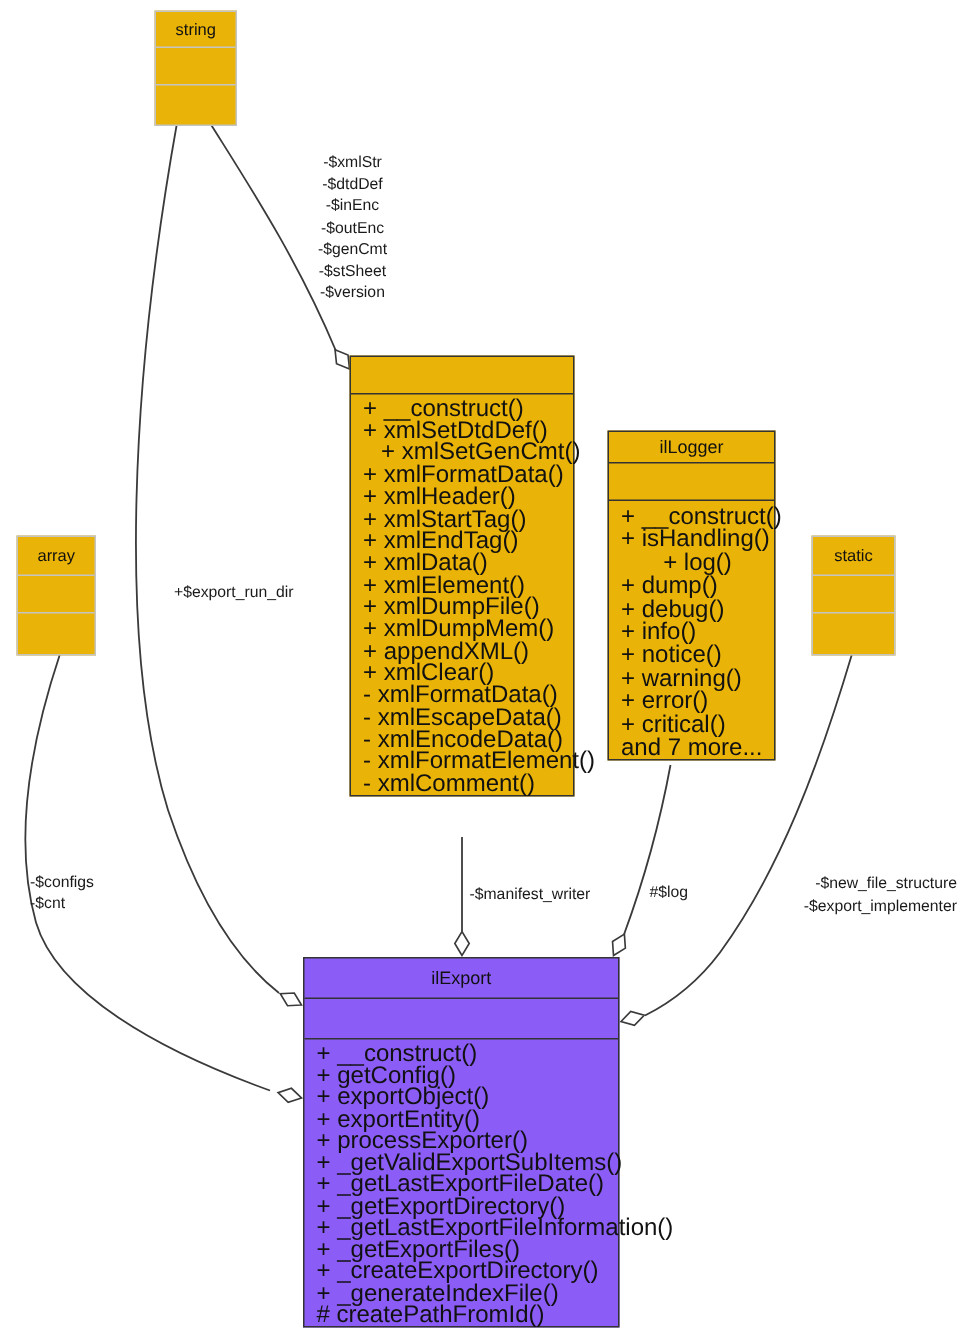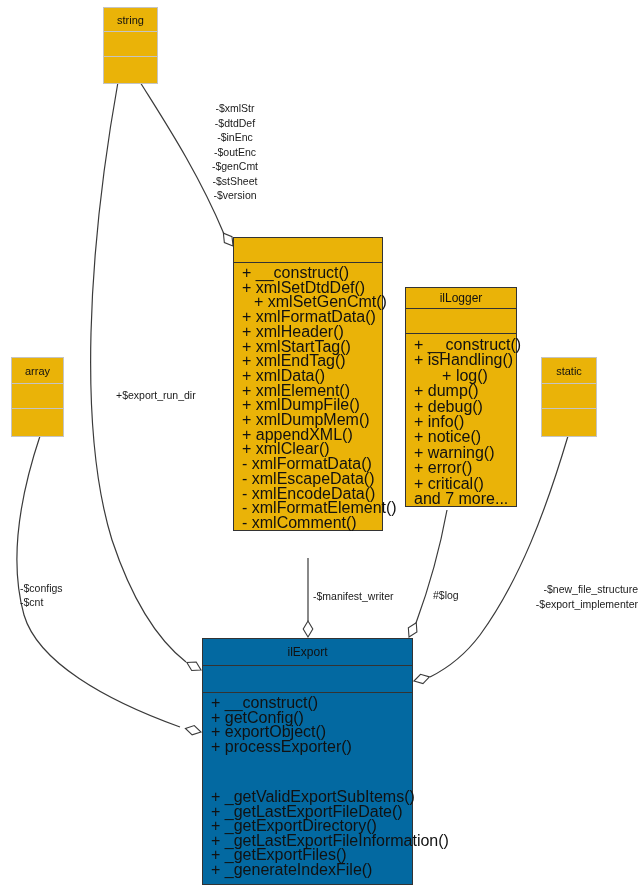--- a/index.html
+++ b/index.html
@@ -2,21 +2,21 @@
 <html><head>
 <meta charset="utf-8">
 <style>
   html,body{margin:0;padding:0;background:#ffffff;}
   .canvas{position:relative;width:641px;height:896px;background:#ffffff;overflow:hidden;
           font-family:"Liberation Sans","DejaVu Sans",sans-serif;}
   #edge-layer{position:absolute;left:0;top:0;width:641px;height:896px;}
   .clsbox{position:absolute;box-sizing:border-box;background:#eab308;}
   .clsbox.main{border:1px solid #333333;}
   .clsbox.ext{border:1px solid #c4c4c4;}
-  .clsbox.hl{background:#0369a1;}
+  .clsbox.hl{background:#8b5cf6;}
   .cls-title{box-sizing:border-box;display:flex;align-items:center;justify-content:center;
              font-size:12px;color:#111;}
   .cls-attrs{box-sizing:border-box;}
   .main .cls-title{border-bottom:1px solid #333;}
   .main .cls-attrs{border-bottom:1px solid #333;}
   .ext .cls-title{border-bottom:1px solid #c4c4c4;font-size:11px;}
   .ext .cls-attrs{border-bottom:1px solid #c4c4c4;}
   .cls-methods{box-sizing:border-box;padding:3px 0 0 0;}
   .method-row{font-size:16px;color:#111;padding-left:8px;white-space:nowrap;}
   .edge-label{position:absolute;font-size:10.5px;color:#1a1a1a;white-space:nowrap;}
@@ -96,27 +96,30 @@
         <div class="cls-attrs" style="height: 25px;"></div>
         <div class="cls-attrs" style="border-bottom: none; height: 27px;"></div>
       </div>
       <div class="clsbox main hl" style="left: 202px; top: 638px; width: 211px;">
         <div class="cls-title" style="height: 27px;">ilExport</div>
         <div class="cls-attrs" style="height: 27px;"></div>
         <div class="cls-methods" style="height: 191px;">
           <div class="method-row" style="line-height: 14.5px;">+ __construct()</div>
           <div class="method-row" style="line-height: 14.5px;">+ getConfig()</div>
           <div class="method-row" style="line-height: 14.5px;">+ exportObject()</div>
+          <div class="method-row" style="line-height: 14.5px;">+ exportEntity()</div>
           <div class="method-row" style="line-height: 14.5px;">+ processExporter()</div>
-          <div class="method-row" style="line-height: 14.5px; margin-top: 36px;">+ _getValidExportSubItems()</div>
+          <div class="method-row" style="line-height: 14.5px;">+ _getValidExportSubItems()</div>
           <div class="method-row" style="line-height: 14.5px;">+ _getLastExportFileDate()</div>
           <div class="method-row" style="line-height: 14.5px;">+ _getExportDirectory()</div>
           <div class="method-row" style="line-height: 14.5px;">+ _getLastExportFileInformation()</div>
           <div class="method-row" style="line-height: 14.5px;">+ _getExportFiles()</div>
+          <div class="method-row" style="line-height: 14.5px;">+ _createExportDirectory()</div>
           <div class="method-row" style="line-height: 14.5px;">+ _generateIndexFile()</div>
+          <div class="method-row" style="line-height: 14.5px;"># createPathFromId()</div>
         </div>
       </div>
     </div>
   <div id="labels">
       <div class="edge-label" style="left: 185px; top: 101px; width: 100px; text-align: center; line-height: 14.5px;">
         <div>-$xmlStr</div>
         <div>-$dtdDef</div>
         <div>-$inEnc</div>
         <div>-$outEnc</div>
         <div>-$genCmt</div>

